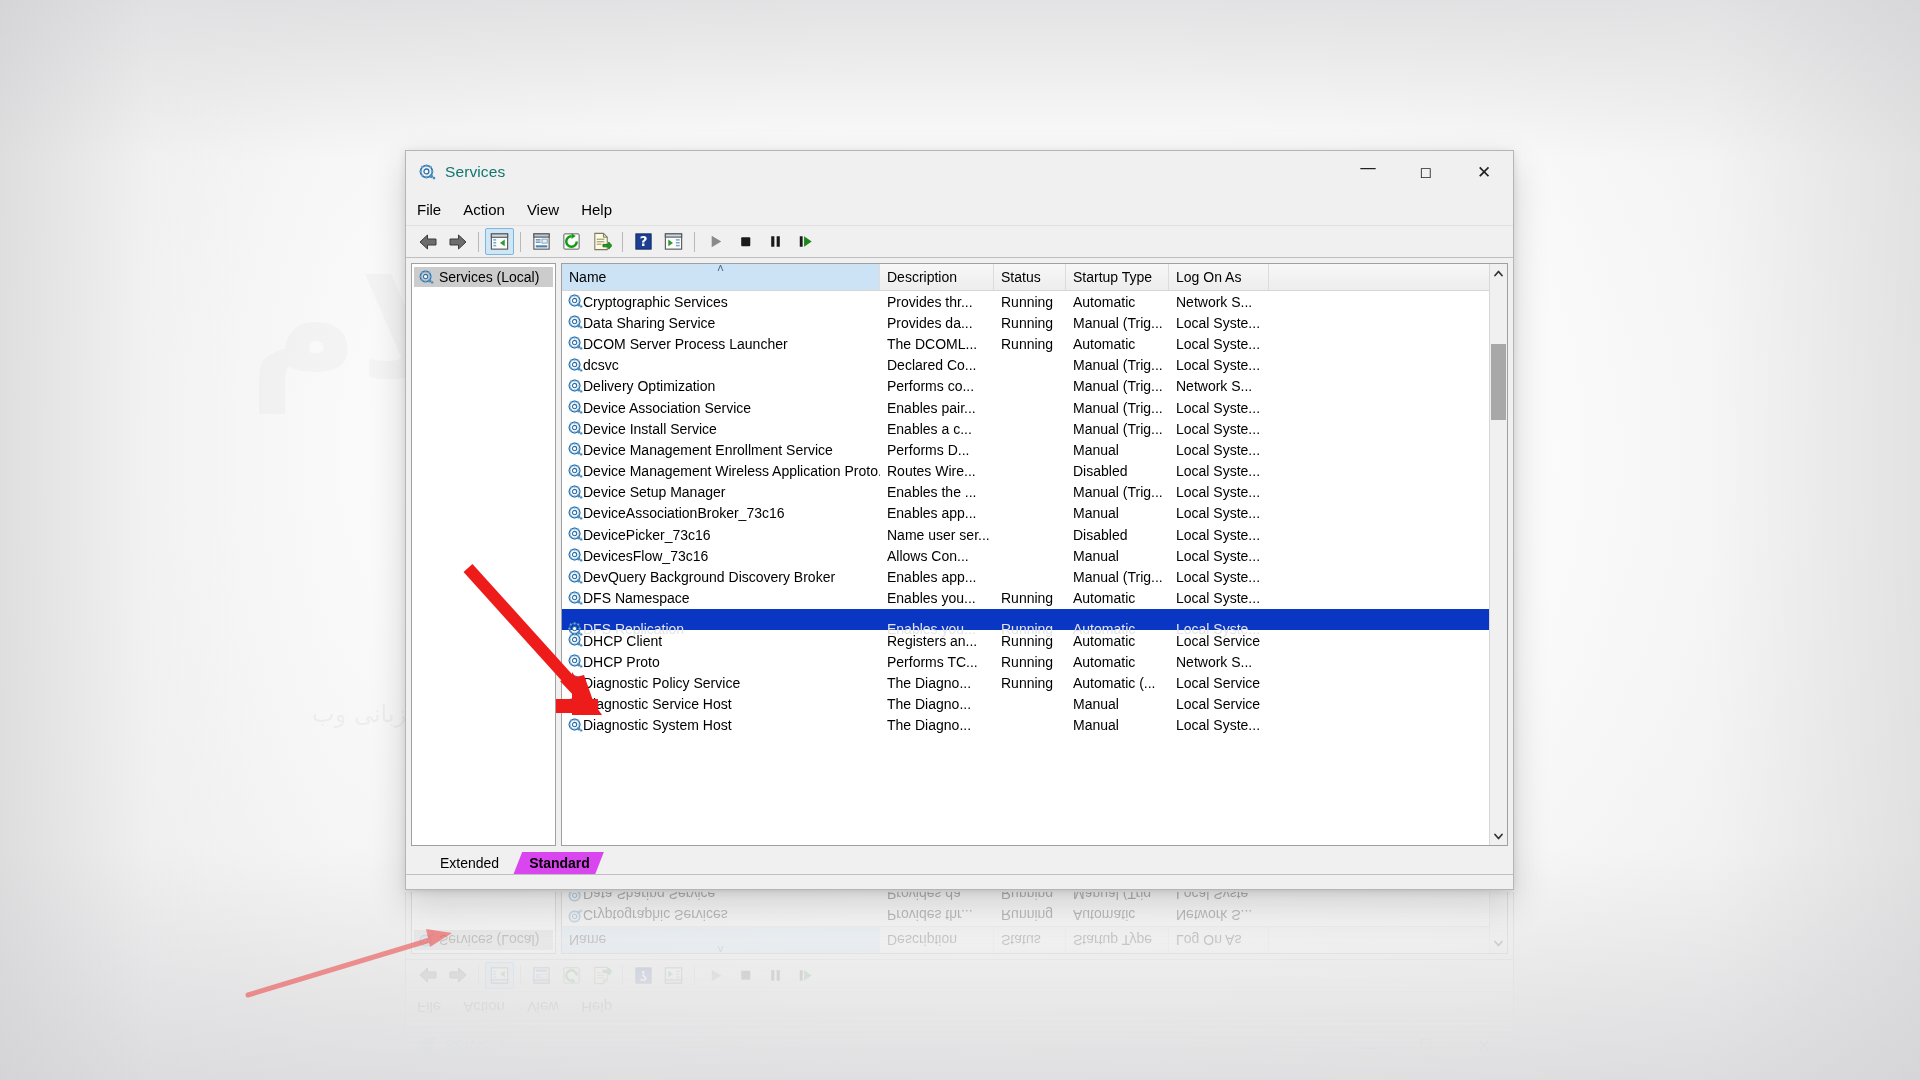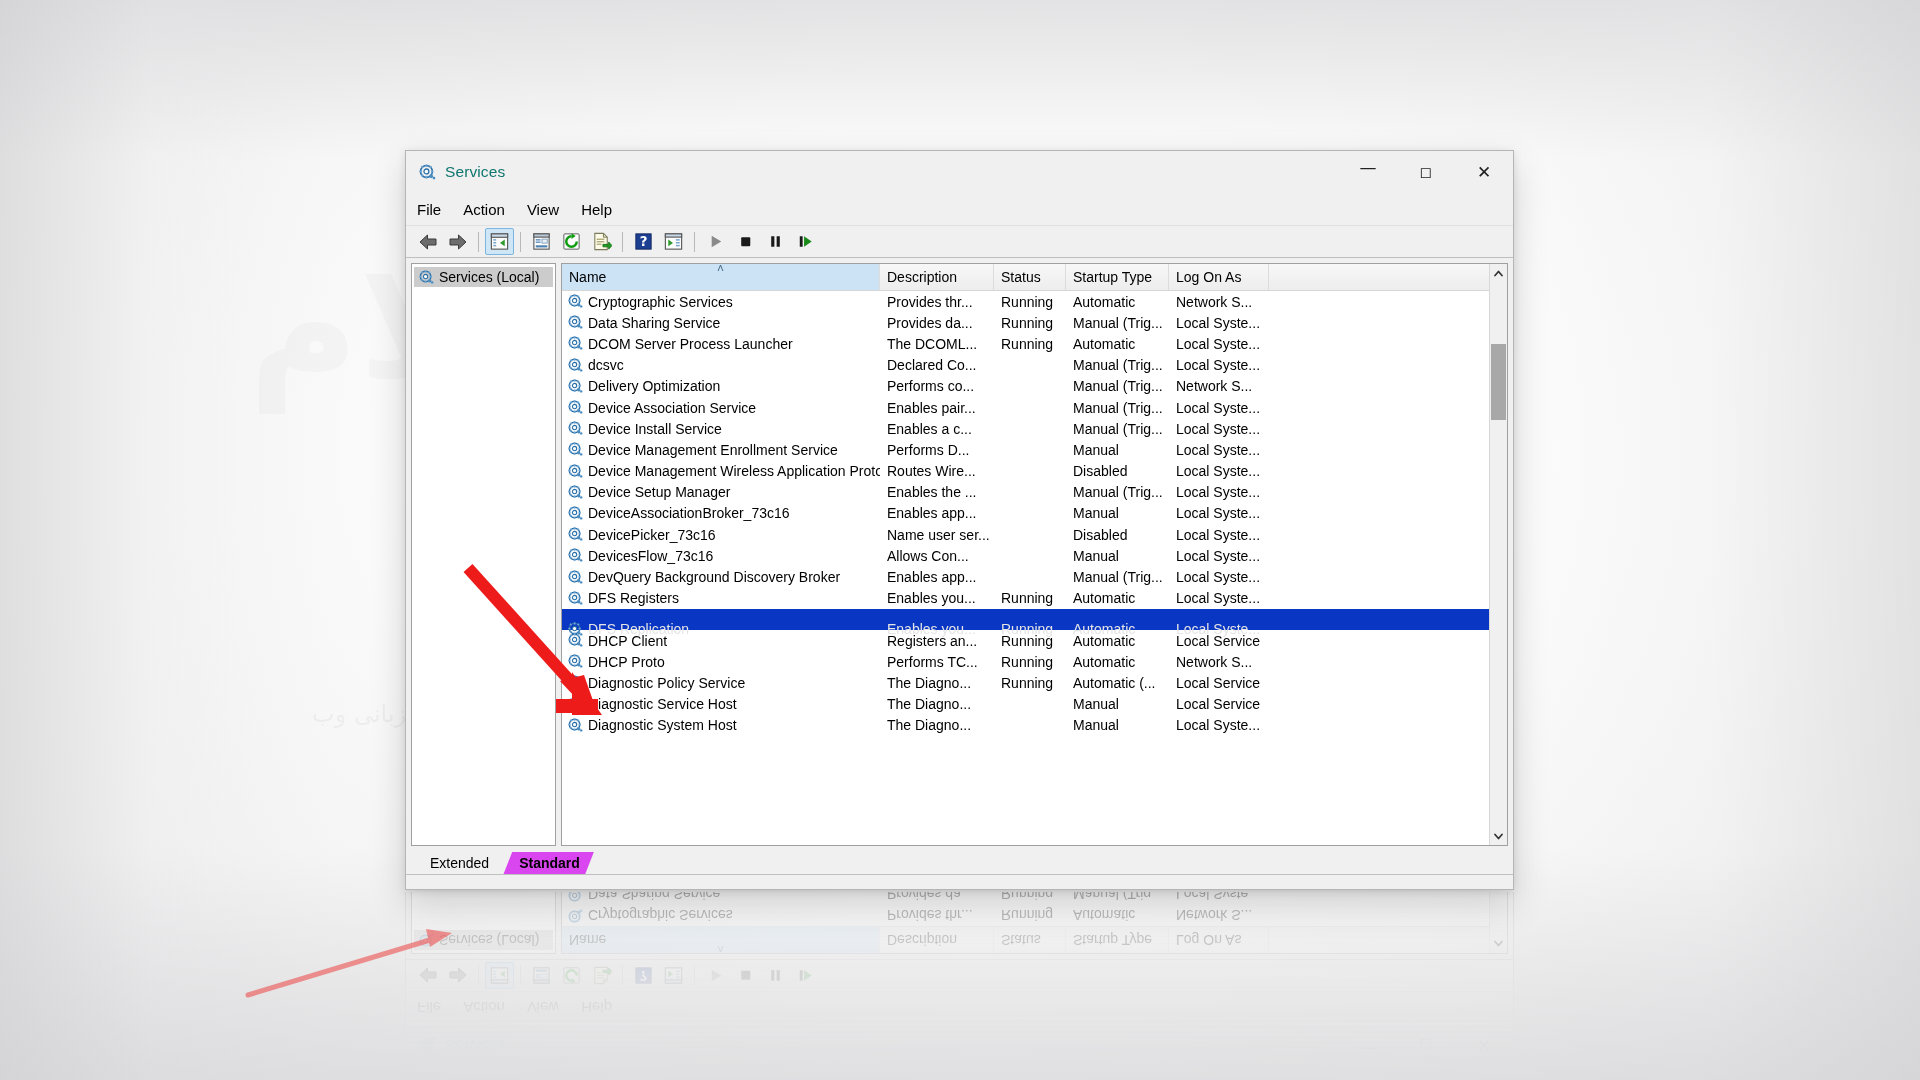--- a/index.html
+++ b/index.html
@@ -299,21 +299,20 @@
   .row.selected .cell { color: #e5e5e5; margin-top: 20px; }
   .cell {
     padding-left: 7px;
     overflow: hidden;
     text-overflow: clip;
     white-space: nowrap;
     display: flex;
     align-items: center;
   }
   .cell.name {
-    gap: 5px;
     padding-left: 5px;
   }
   .svc-icon {
     width: 16px; height: 16px;
     flex: 0 0 16px;
     display: flex; align-items: center; justify-content: center;
   }
 
   
   .vscroll {
@@ -347,21 +346,21 @@
     cursor: default;
   }
 
   
   .tabstrip {
     height: 29px;
     flex: 0 0 29px;
     background: #f0f0f0;
     display: flex;
     align-items: flex-end;
-    padding-left: 8px;
+    padding-left: 18px;
     position: relative;
   }
   .tabstrip::after {
     content: "";
     position: absolute;
     left: 0; right: 0; bottom: 0;
     height: 1px;
     background: #c0c0c0;
   }
   .tab {
@@ -881,21 +880,21 @@
                 <div class="cell col-logon">Local Syste...</div>
                 <div class="cell col-extra"></div>
               </div>
               <div class="row">
                 <div class="cell name col-name">
                   <span class="svc-icon">
                     <svg width="15" height="15">
                       <use href="#ic-gear"></use>
                     </svg>
                   </span>
-                  <span>DFS Registers</span>
+                  <span>DFS Namespace</span>
                 </div>
                 <div class="cell col-desc">Enables you...</div>
                 <div class="cell col-status">Running</div>
                 <div class="cell col-start">Automatic</div>
                 <div class="cell col-logon">Local Syste...</div>
                 <div class="cell col-extra"></div>
               </div>
               <div class="row selected">
                 <div class="cell name col-name">
                   <span class="svc-icon">

